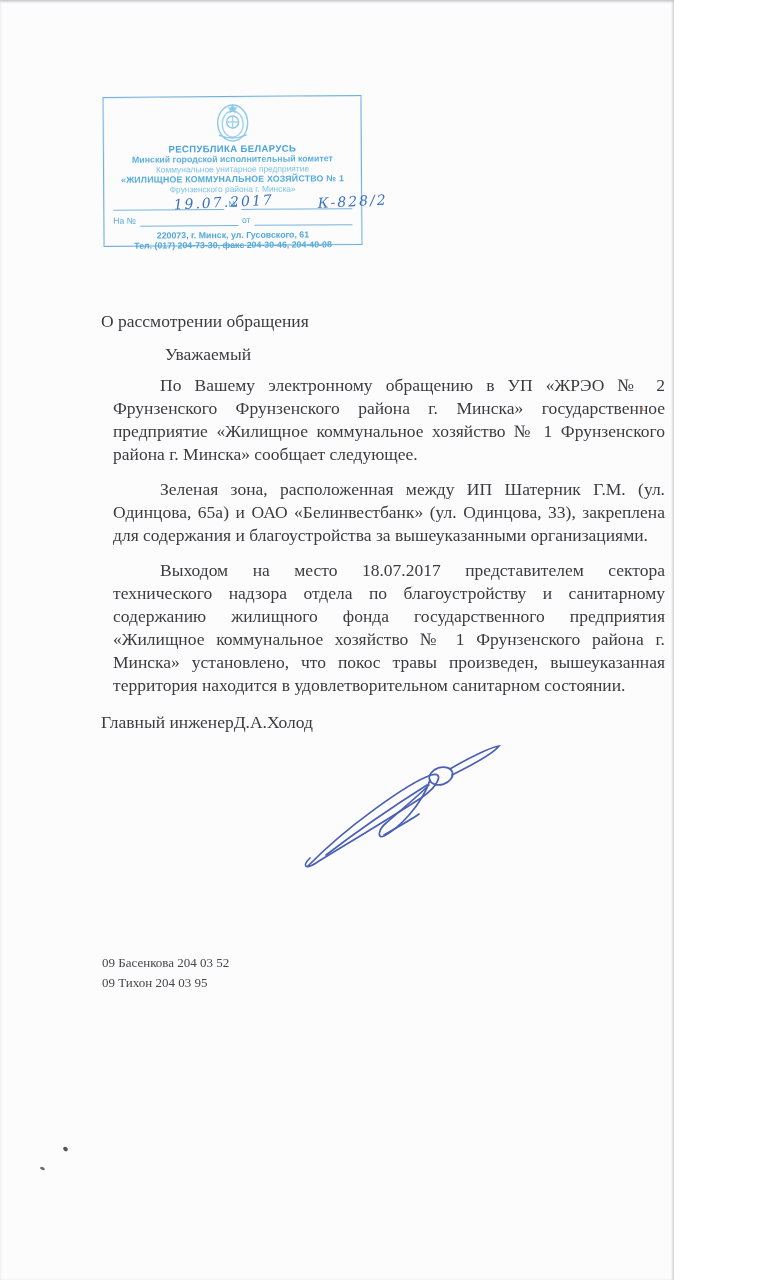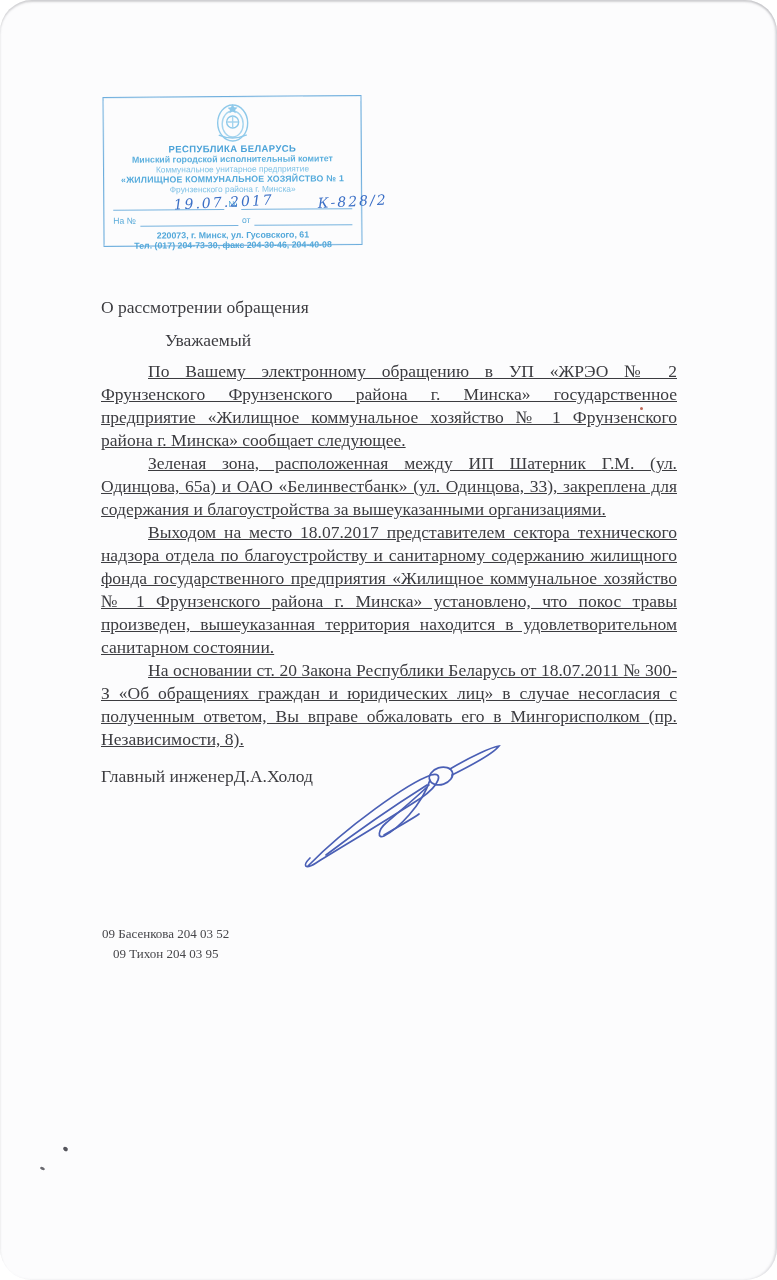--- a/index.html
+++ b/index.html
@@ -1,23 +1,22 @@
 <!DOCTYPE html>
 <html><head>
 <meta charset="utf-8">
 <style>
   html,body{margin:0;padding:0;}
   .page{
     position:relative;
-    width:777px;height:1280px;
+    width:674px;height:1280px;
     background:#fcfcfd;
     overflow:hidden;
     font-family:"Liberation Serif", serif;
     box-shadow:inset 0 2px 2px rgba(160,160,165,.45), inset -2px 0 2px rgba(200,200,205,.5);
-    border-radius:32px;
   }
   
   .stamp{
     position:absolute;left:103px;top:96px;width:257px;height:148px;
     border:1.6px solid rgba(85,160,215,.85);
     box-shadow:inset 0 0 0 .5px rgba(120,185,225,.35);
     font-family:"Liberation Sans", sans-serif;
     text-align:center;color:#4ea6da;
     transform:rotate(-.4deg);
   }
@@ -33,33 +32,33 @@
   .hw{
     position:absolute;bottom:-1px;width:100%;text-align:center;
     font-family:"DejaVu Serif", serif;font-style:italic;
     color:#3b6fc6;font-size:14px;letter-spacing:2px;
     transform:rotate(-2.5deg);white-space:nowrap;
   }
   .st-addr{font-size:8.8px;font-weight:bold;color:#53a8da;line-height:10px;margin-top:4px;}
   .st-phone{font-size:8.8px;font-weight:bold;color:#53a8da;line-height:10px;}
   
   .letter{
-    position:absolute;left:101px;top:296px;width:576px;
+    position:absolute;left:101px;top:310px;width:576px;
     font-size:17.5px;line-height:23px;color:#3c3c40;
   }
   .title{margin:0;}
   .salutation{margin:10px 0 0 64px;}
   .letter p.para{
-    margin:0;text-align:justify;text-indent:47px;text-decoration:underline;
+    margin:12px;text-align:justify;text-indent:47px;
   }
   .letter p.para.first{margin-top:8px;}
   .sig-row{display:flex;margin-top:14px;padding-right:28px;}
   .footer{
-    position:absolute;left:102px;top:924px;
-    font-size:13px;line-height:20px;color:#46464a;text-align:center;
+    position:absolute;left:102px;top:953px;
+    font-size:13px;line-height:20px;color:#46464a;
   }
   .footer div{white-space:nowrap;}
   
   .signature{position:absolute;left:280px;top:735px;pointer-events:none;}
   
   .speck{position:absolute;border-radius:50%;}
   .sp1{left:63px;top:1147px;width:5px;height:4px;background:#55555c;transform:rotate(35deg);}
   .sp2{left:40px;top:1167px;width:5px;height:3px;background:#6a6a70;transform:rotate(25deg);}
   .sp3{left:640px;top:407px;width:3px;height:3px;background:#c06858;}
 </style>
@@ -107,21 +106,20 @@
     <div class="st-addr">220073, г. Минск, ул. Гусовского, 61</div>
     <div class="st-phone">Тел. (017) 204-73-30, факс 204-30-46, 204-40-08</div>
   </div>
 
   <div class="letter">
     <p class="title">О рассмотрении обращения</p>
     <p class="salutation">Уважаемый</p>
     <p class="para first">По Вашему электронному обращению в УП «ЖРЭО № 2 Фрунзенского  Фрунзенского района г. Минска» государственное предприятие «Жилищное коммунальное хозяйство № 1 Фрунзенского района г. Минска» сообщает следующее.</p>
     <p class="para">Зеленая зона, расположенная  между ИП Шатерник Г.М. (ул. Одинцова, 65а) и ОАО «Белинвестбанк» (ул. Одинцова, 33), закреплена для содержания и благоустройства за вышеуказанными организациями.</p>
     <p class="para">Выходом на место 18.07.2017 представителем сектора технического надзора  отдела по благоустройству и санитарному содержанию жилищного фонда государственного предприятия «Жилищное коммунальное хозяйство № 1 Фрунзенского района г. Минска» установлено, что покос травы произведен, вышеуказанная территория находится в удовлетворительном санитарном состоянии.</p>
-    <p class="para">На основании ст. 20 Закона Республики Беларусь от 18.07.2011 № 300-З «Об обращениях граждан и юридических лиц» в случае несогласия с полученным ответом, Вы вправе обжаловать его в Мингорисполком (пр. Независимости, 8).</p>
     <div class="sig-row">
       <span>Главный инженер</span>
       <span>Д.А.Холод</span>
     </div>
   </div>
 
   <svg class="signature" width="235" height="145" viewBox="0 0 235 145">
     <g fill="none" stroke="#4a5fb5" stroke-width="1.7" stroke-linecap="round">
       <path d="M28,131 C66,92 128,48 151,40 C164,36 160,50 141,63 C104,87 60,113 36,128 C25,135 22,131 30,123"></path>
       <path d="M46,120 C88,88 128,62 147,50"></path>

